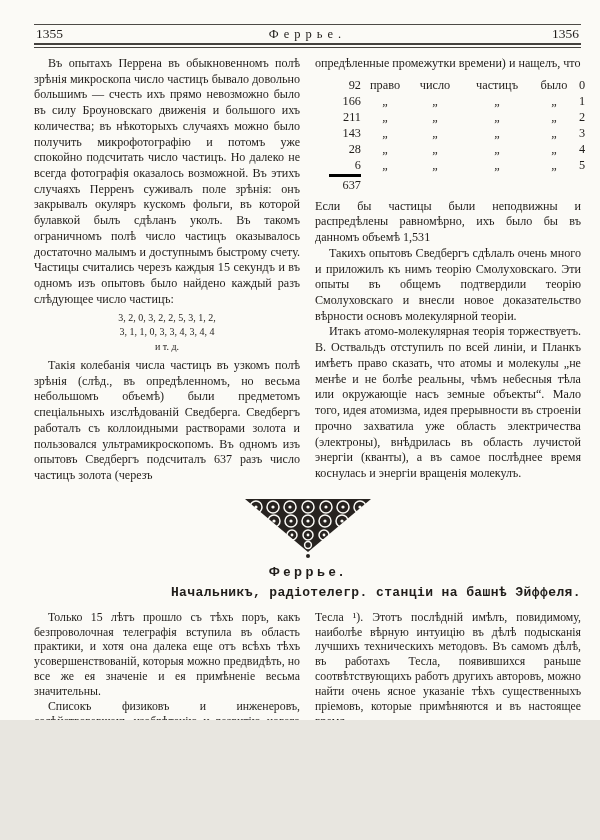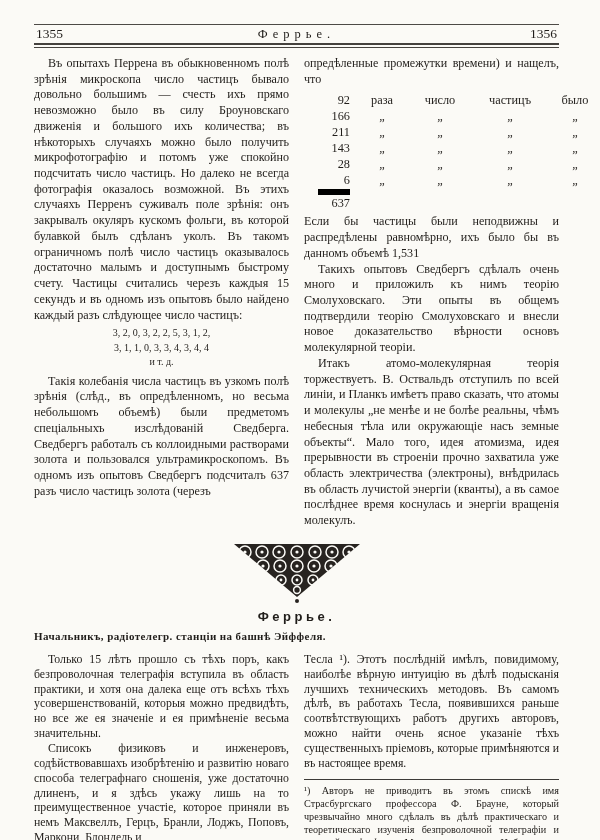--- a/index.html
+++ b/index.html
@@ -1,22 +1,22 @@
 <!DOCTYPE html>
 <html><head>
 <meta charset="utf-8">
 <style>
   html,body{margin:0;padding:0;background:#e8e6e0;}
   .page{
     position:relative;
-    width:600px;height:840px;
+    width:600px;height:720px;
     margin:0 auto;
     background:#fbfaf6;
     box-sizing:border-box;
-    padding:24px 41px 14px 34px;
+    padding:24px 19px 14px 34px;
     overflow:hidden;
     color:#201d1a;
     font-family:"Liberation Serif","DejaVu Serif",serif;
   }
   
   .runhead{border-top:1.6px solid #4d4a46;}
   .runhead-inner{
     display:flex;justify-content:space-between;align-items:baseline;
     padding:1px 2px 1px 2px;font-size:13.5px;
   }
@@ -26,40 +26,40 @@
   .cols{display:flex;gap:15px;}
   .col{flex:1 1 0;min-width:0;text-align:justify;}
   .sec1 .col{font-size:12.1px;line-height:1.30;}
   .sec2 .col{font-size:11.8px;line-height:1.26;}
   p.para{margin:0;text-indent:14px;}
   p.para.noindent{text-indent:0;}
   
   .series{ text-align:center;font-size:10px;line-height:1.45;margin:3px 0 4px 0;}
   
   .ptable{margin:6px 0 7px 14px;font-size:12.3px;}
-  .trow{display:grid;grid-template-columns:32px 40px 52px 64px 42px 18px;column-gap:12px;height:16px;align-items:baseline;}
+  .trow{display:grid;grid-template-columns:32px 40px 52px 64px 42px 18px;column-gap:4px;height:16px;align-items:baseline;}
   .tc0{text-align:right;}
   .tc1,.tc2,.tc3,.tc4{text-align:center;}
   .tc5{text-align:left;}
   .trow-total{display:grid;grid-template-columns:32px auto;column-gap:4px;height:18px;}
-  .total-cell{text-align:right;border-top:6px solid #000000;padding-top:1px;}
+  .total-cell{text-align:right;border-top:3px solid #000000;padding-top:1px;}
   
   .ornament{display:flex;justify-content:center;margin:14px 0 6px 0;}
   
   .a2title{
     text-align:center;font-family:"Liberation Sans","DejaVu Sans",sans-serif;
     font-weight:700;font-size:20px;letter-spacing:0.6px;margin:4px 0 8px 0;
   }
   .a2author{
     text-align:center;font-family:"Liberation Sans","DejaVu Sans",sans-serif;
     font-weight:700;font-size:13px;letter-spacing:3.5px;margin:0 0 6px 0;
   }
   .a2role{
-    text-align:left;font-family:Liberation Serif, serif;
-    font-weight:700;font-size:11px;letter-spacing:0.4px;margin:0 0 10px 0;
+    text-align:right;font-family:Liberation Mono, monospace;
+    font-weight:700;font-size:13px;letter-spacing:0.4px;margin:0 0 10px 0;
   }
   
   .footnote{
     margin-top:8px;border-top:1px solid #3c3a37;padding-top:4px;
     font-size:10.2px;line-height:1.28;text-align:justify;
   }
 </style>
 </head>
 <body>
 
@@ -84,21 +84,21 @@
       </div>
       <p class="para">Такія колебанія числа частицъ въ узкомъ полѣ зрѣнія (слѣд., въ опредѣленномъ, но весьма небольшомъ объемѣ) были предметомъ спеціальныхъ изслѣдованій Сведберга. Сведбергъ работалъ съ коллоидными растворами золота и пользовался ультрамикроскопомъ. Въ одномъ изъ опытовъ Сведбергъ подсчиталъ 637 разъ число частицъ золота (черезъ</p>
     </div>
 
     <div class="col">
       <p class="para noindent">опредѣленные промежутки времени) и нащелъ, что</p>
 
       <div class="ptable">
         <div class="trow">
           <span class="tc0">92</span>
-          <span class="tc1">раза</span>
+          <span class="tc1">право</span>
           <span class="tc2">число</span>
           <span class="tc3">частицъ</span>
           <span class="tc4">было</span>
           <span class="tc5">0</span>
         </div>
         <div class="trow">
           <span class="tc0">166</span>
           <span class="tc1">„</span>
           <span class="tc2">„</span>
           <span class="tc3">„</span>

